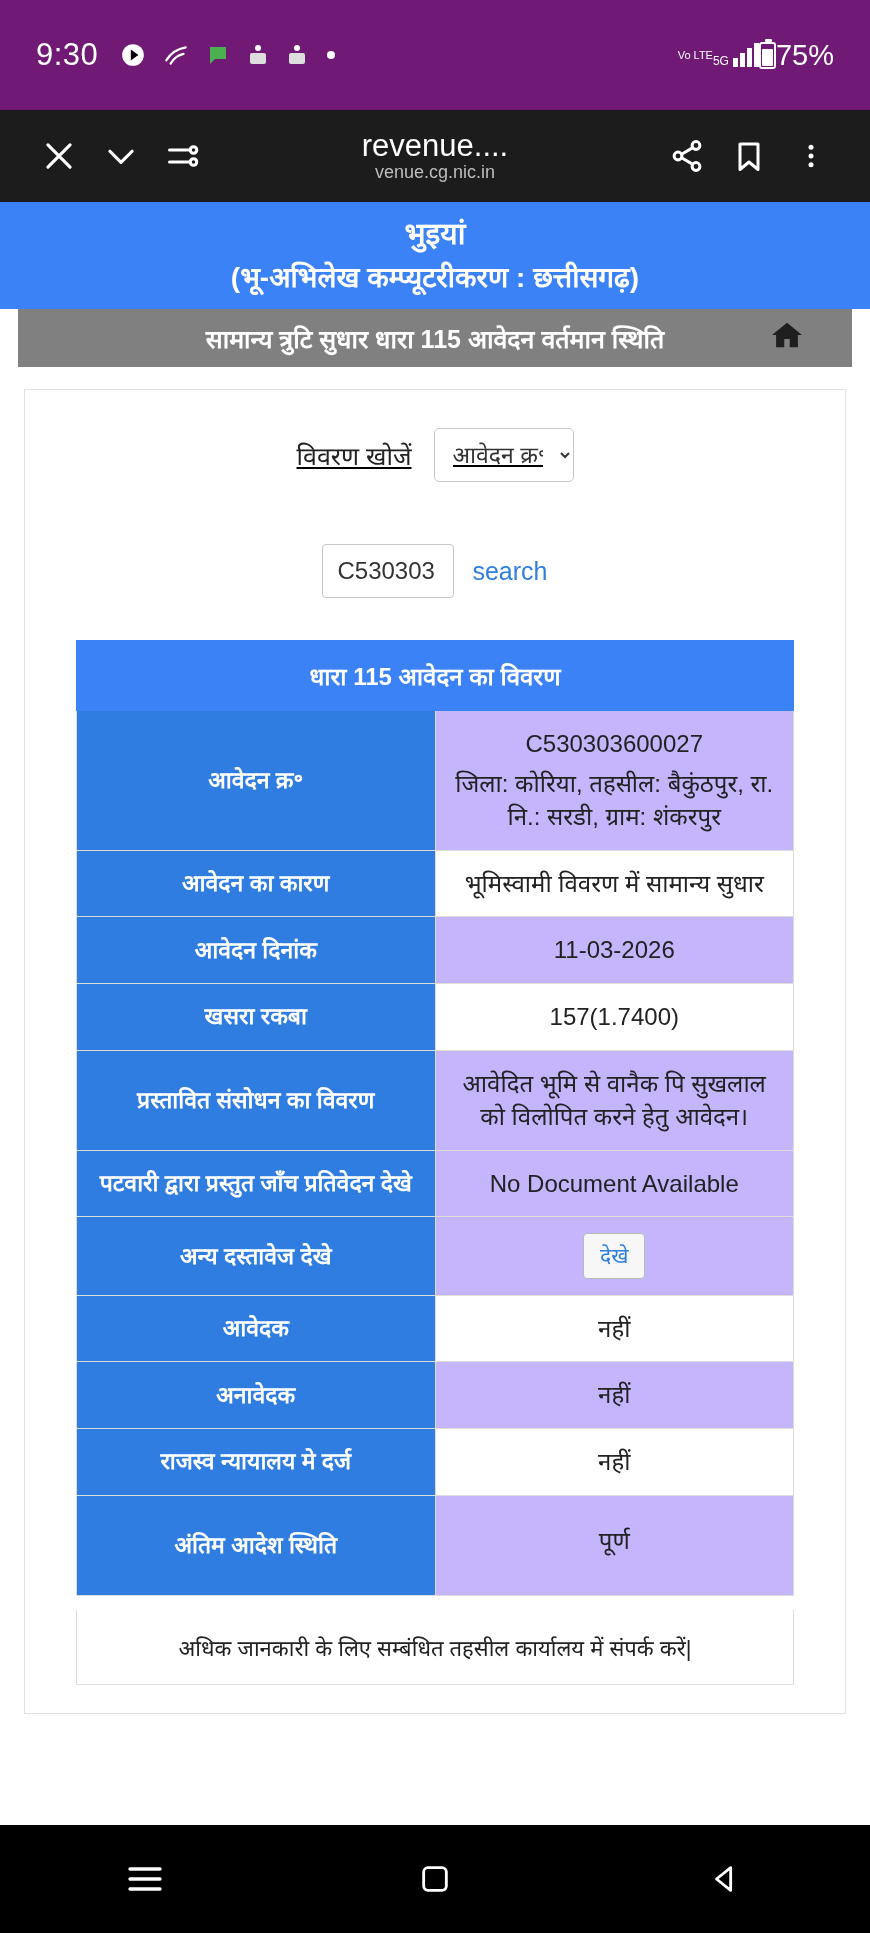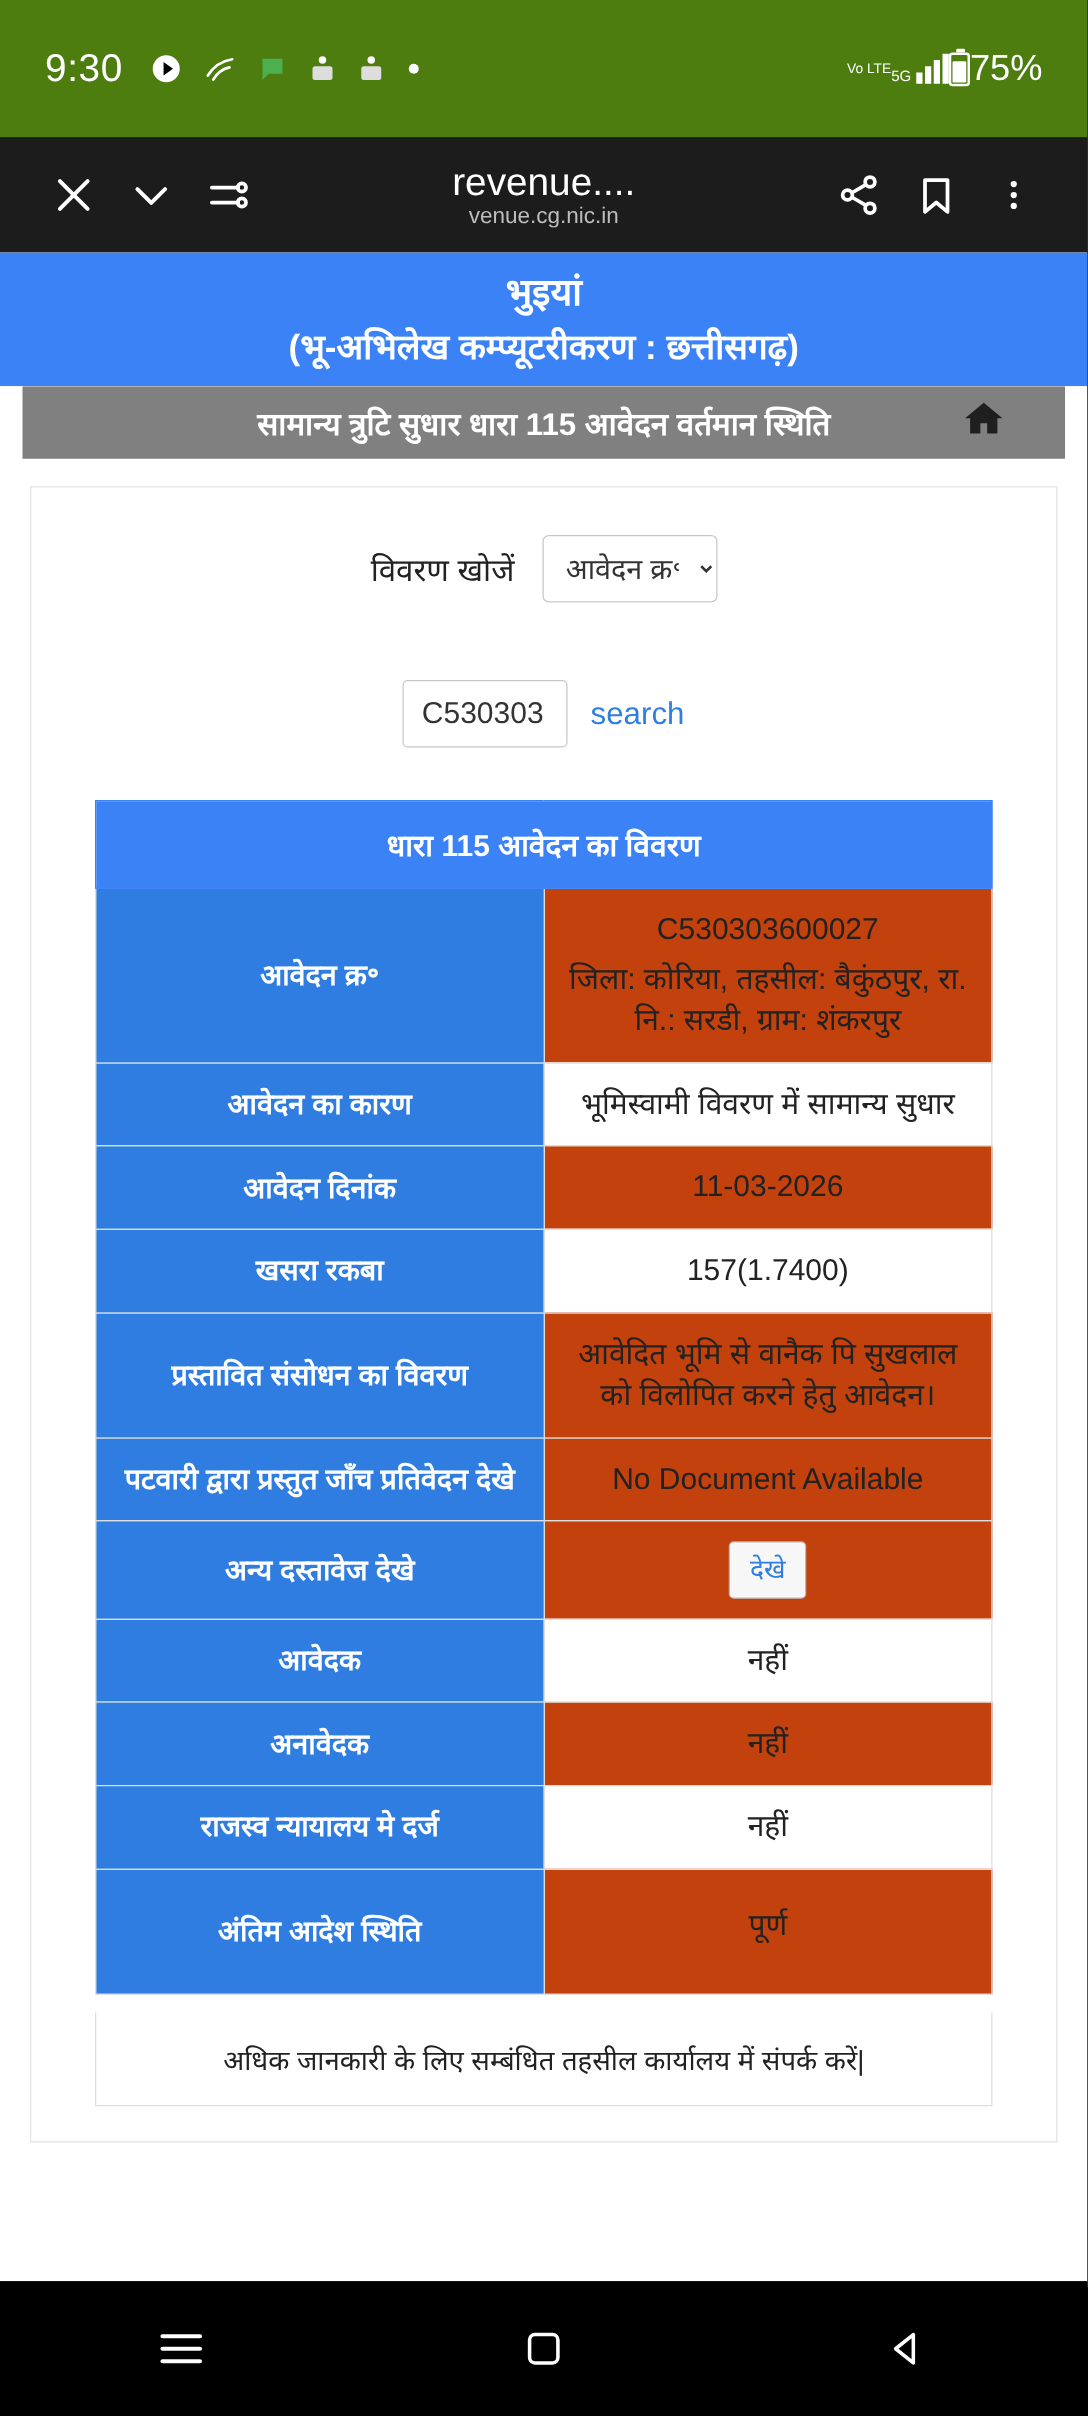--- a/index.html
+++ b/index.html
@@ -14,21 +14,21 @@
     height: 1933px;
     display: flex;
     flex-direction: column;
     background: #000;
     overflow: hidden;
   }
 
   
   .statusbar {
     height: 110px;
-    background: #4d7c0f;
+    background: #701a75;
     color: #fff;
     display: flex;
     align-items: center;
     justify-content: space-between;
     padding: 0 36px;
     flex: 0 0 auto;
   }
   .sb-left { display: flex; align-items: center; gap: 22px; }
   .sb-clock { font-size: 31px; letter-spacing: .5px; }
   .sb-icons { display: flex; align-items: center; gap: 17px; }
@@ -121,20 +121,21 @@
     background: #fff;
     padding: 26px 14px 28px;
   }
 
   .searchrow {
     display: flex;
     align-items: center;
     justify-content: center;
     gap: 22px;
     margin-top: 12px;
+    text-decoration: underline;
   }
   .label-hi { font-size: 25px; color: #222; }
   select.sel {
     font-size: 23px;
     padding: 12px 14px;
     border: 1px solid #c7c7c7;
     border-radius: 5px;
     background: #fff;
     color: #333;
     width: 140px;
@@ -192,21 +193,21 @@
   table.detail td.val {
     background: #fff;
     color: #222;
     font-size: 24px;
     text-align: center;
     padding: 16px 14px;
     border: 1px solid #dddddd;
     line-height: 1.4;
     vertical-align: middle;
   }
-  table.detail tr.alt td.val { background: #c2410c; }
+  table.detail tr.alt td.val { background: #c4b5fd; }
   .val .sub { display: block; margin-top: 6px; }
   .btn-dekhe {
     display: inline-block;
     font-size: 21px;
     color: #2f7fe0;
     border: 1px solid #b9b9b9;
     border-radius: 4px;
     background: #f7f7f7;
     padding: 7px 16px;
   }

